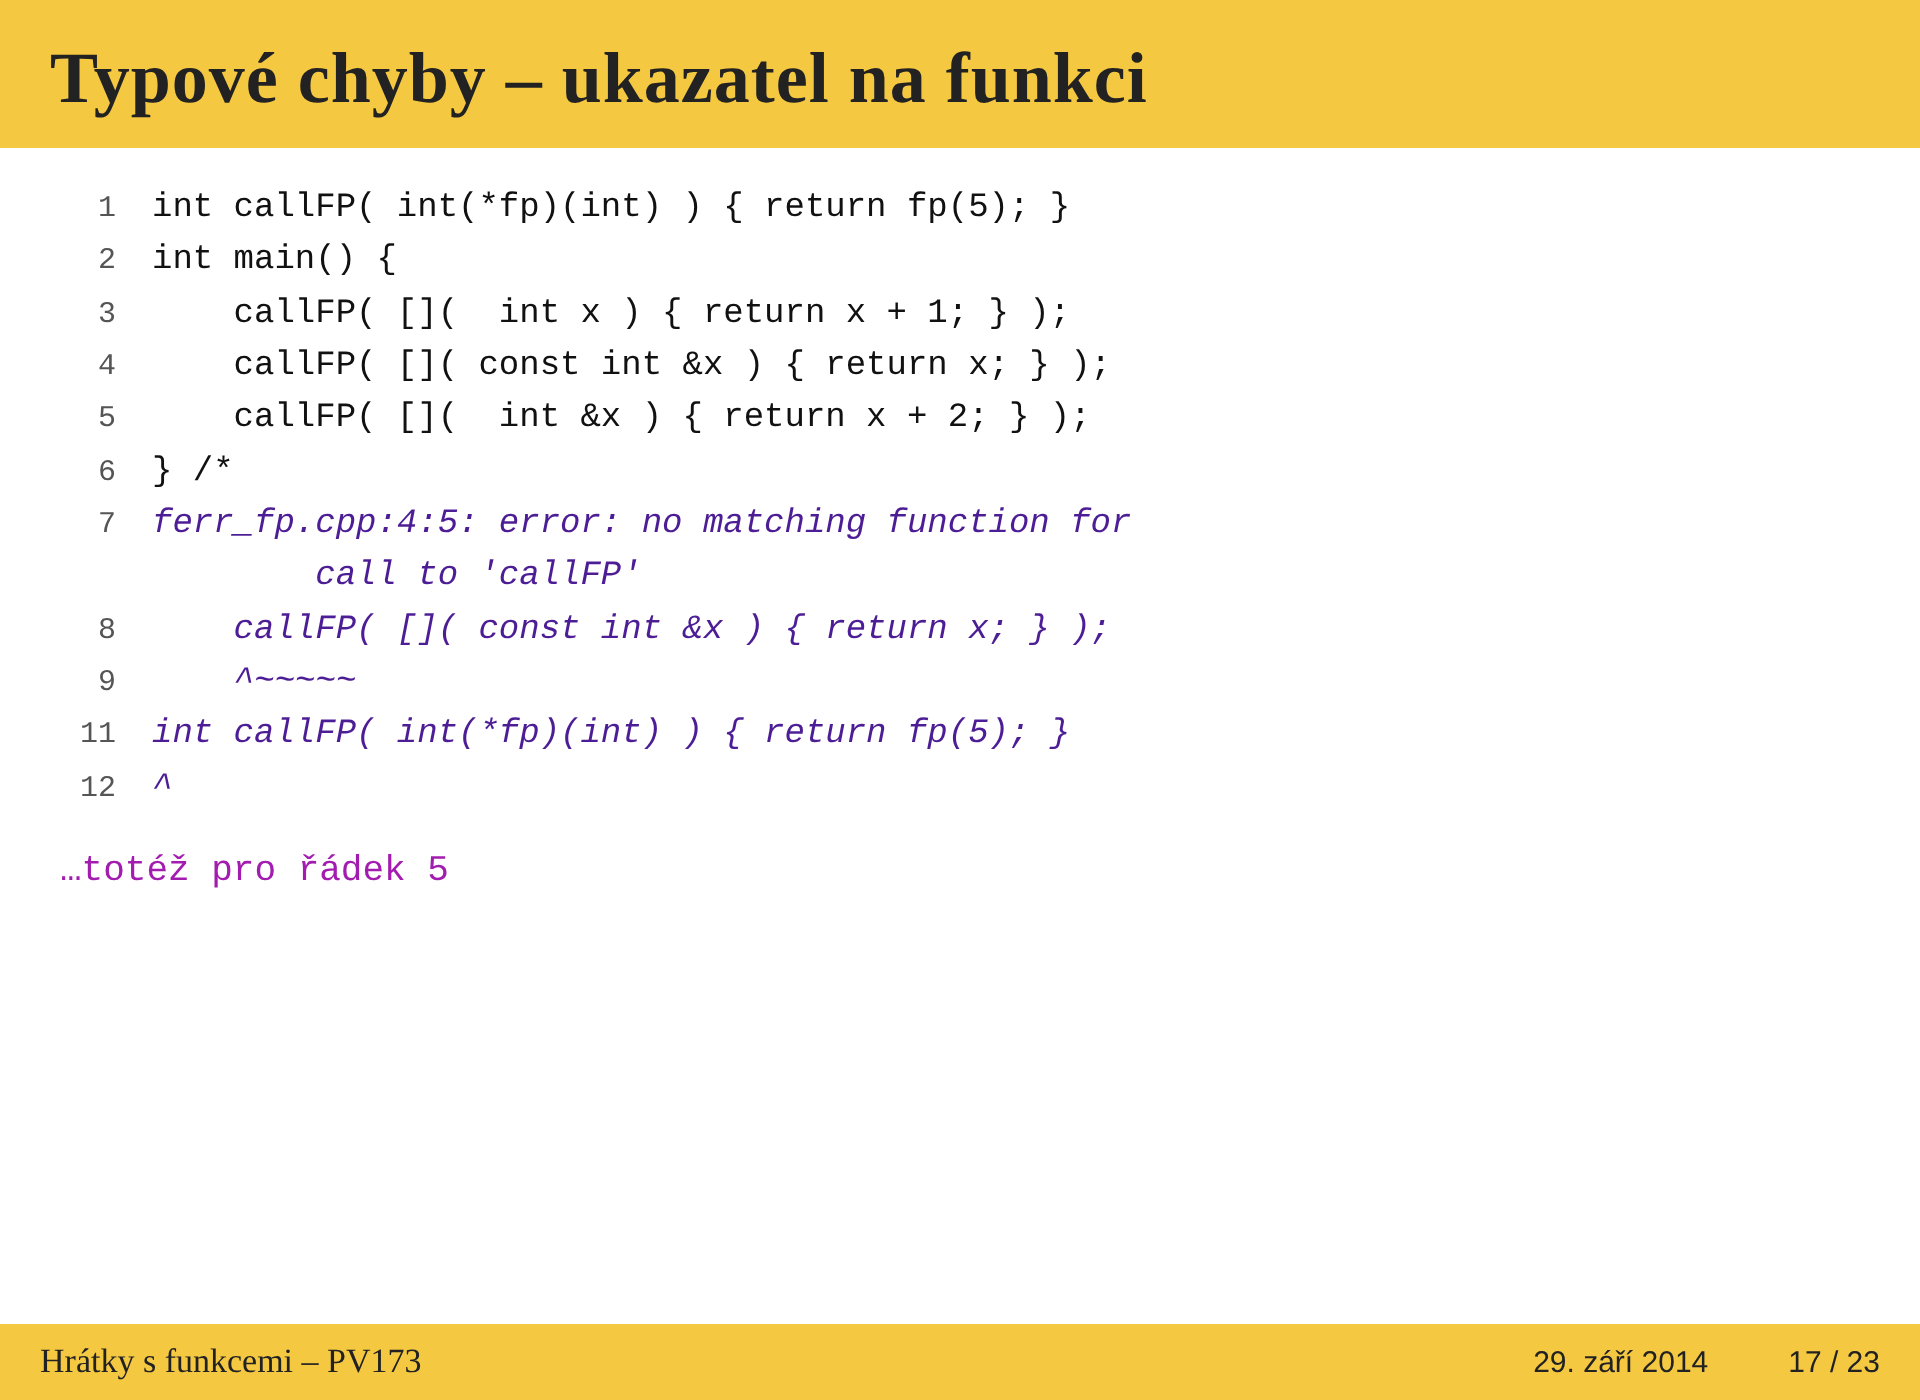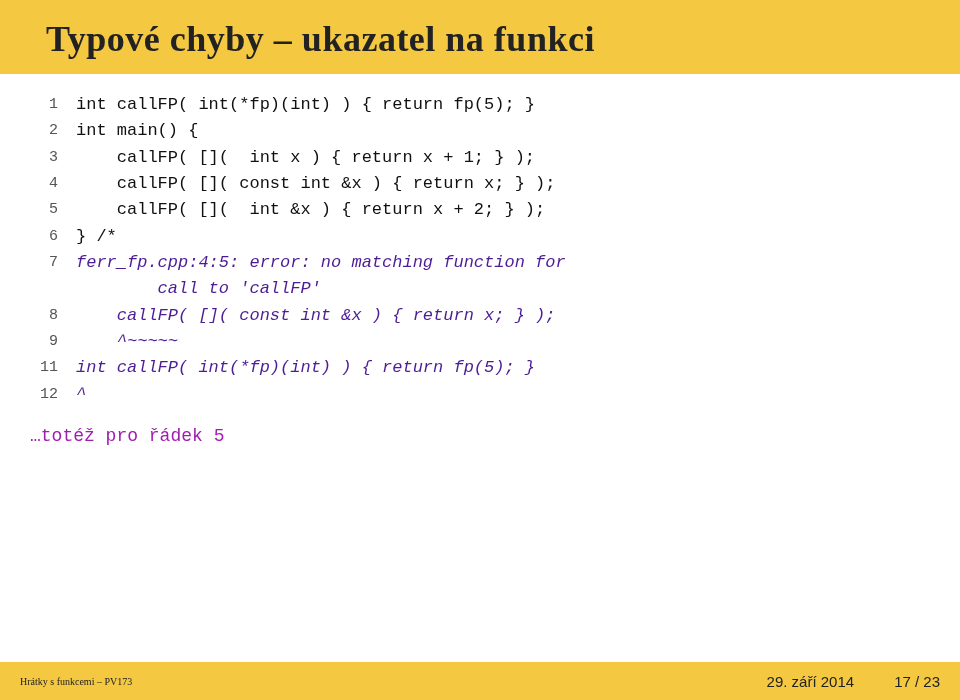--- a/index.html
+++ b/index.html
@@ -13,21 +13,21 @@
       height: 700px;
       background: #fff;
       font-family: 'Courier New', Courier, monospace;
       overflow: hidden;
       position: relative;
     }
 
     
     #header {
       background: #f5c842;
-      padding: 18px 30px 14px 46px;
+      padding: 18px 30px 14px 25px;
     }
 
     #header h1 {
       font-family: Georgia, 'Times New Roman', serif;
       font-size: 36px;
       font-weight: bold;
       color: #222;
       letter-spacing: 0.5px;
     }
 
@@ -81,21 +81,21 @@
       height: 38px;
       background: #f5c842;
       display: flex;
       align-items: center;
       justify-content: space-between;
       padding: 0 20px;
     }
 
     #footer-left {
       font-family: Georgia, serif;
-      font-size: 10px;
+      font-size: 17px;
       color: #222;
     }
 
     #footer-right {
       font-family: Liberation Sans, sans-serif;
       font-size: 15px;
       color: #222;
       display: flex;
       gap: 40px;
     }

